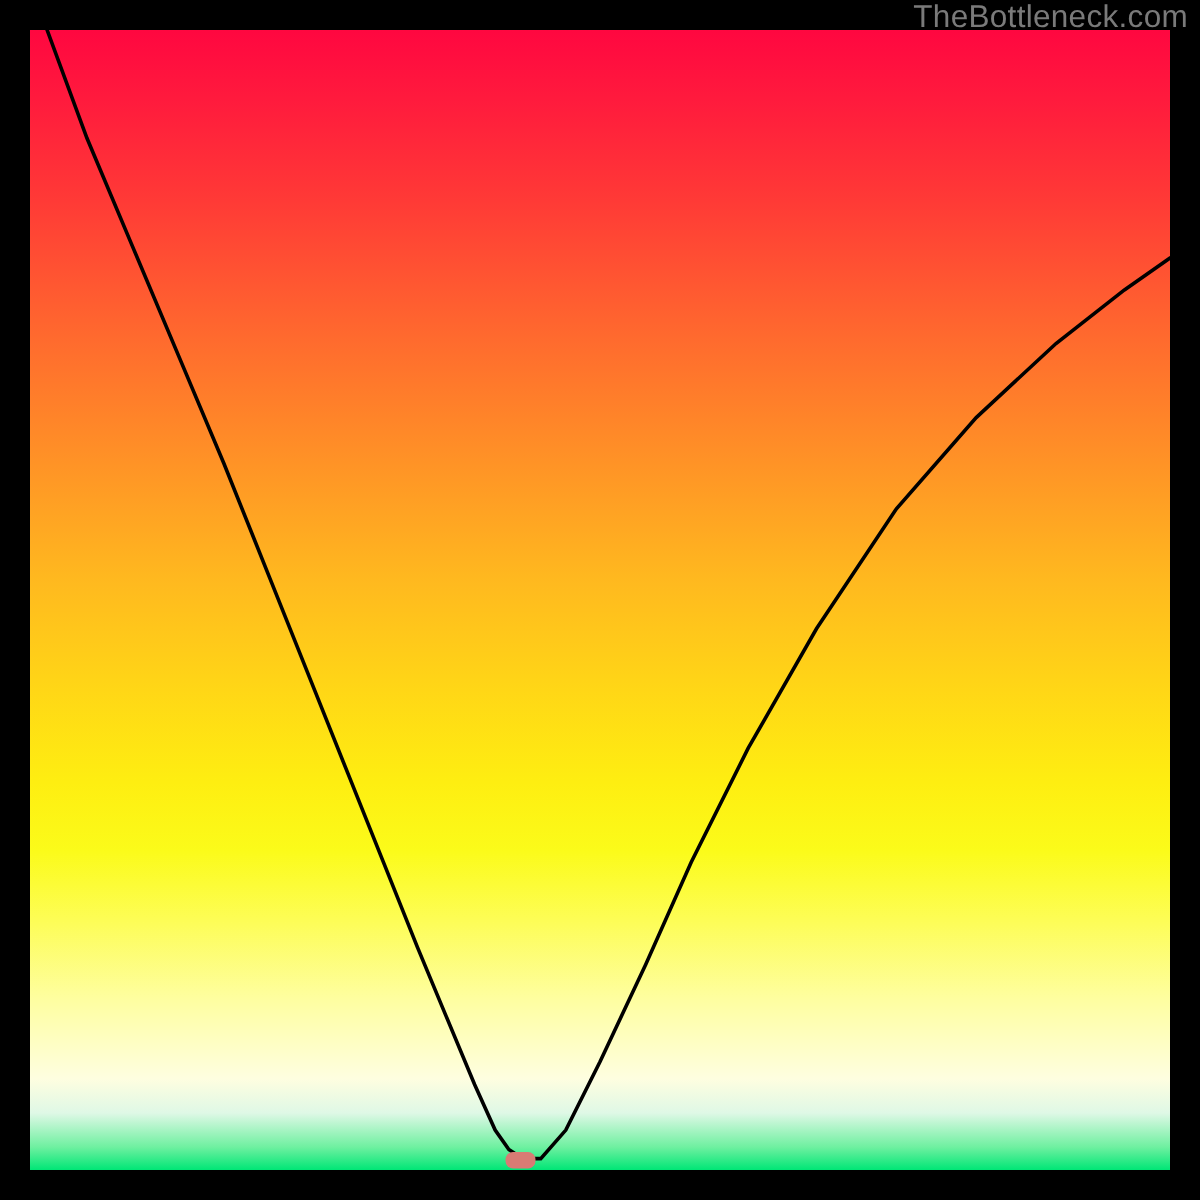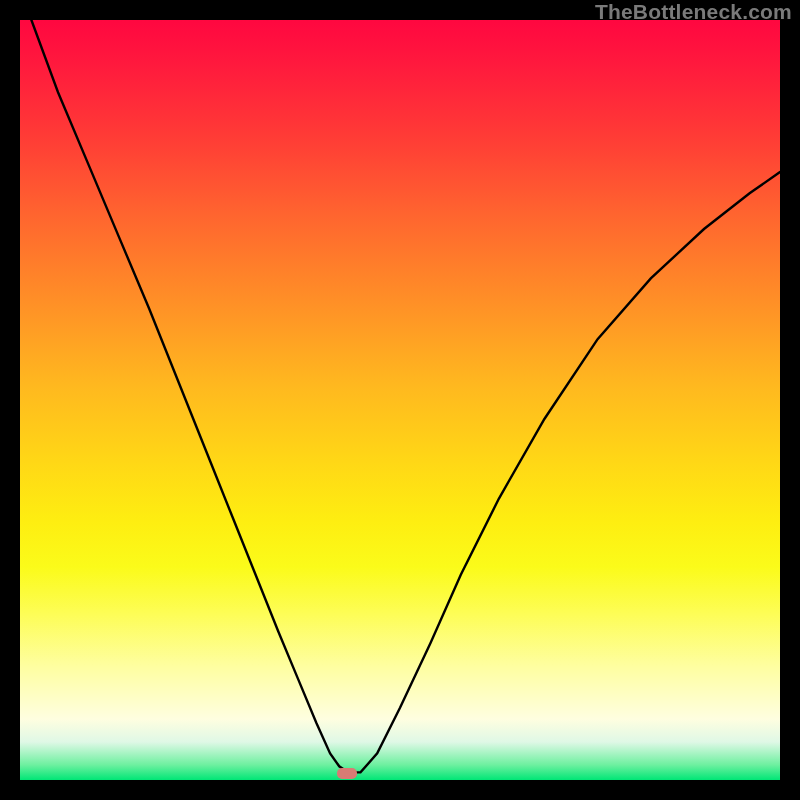--- a/index.html
+++ b/index.html
@@ -57,21 +57,21 @@
     height: 11px;
     border-radius: 5px;
     background: #d87b74;
   }
   .watermark {
     position: absolute;
     top: 0px;
     right: 8px;
     color: #7a7a7a;
     font-size: 21px;
-    font-weight: 700;
+    font-weight: 400;
     letter-spacing: 0.2px;
     user-select: none;
   }
 </style>
 </head>
 <body>
 
 <div class="frame">
 
   <div class="plot-area"></div>

